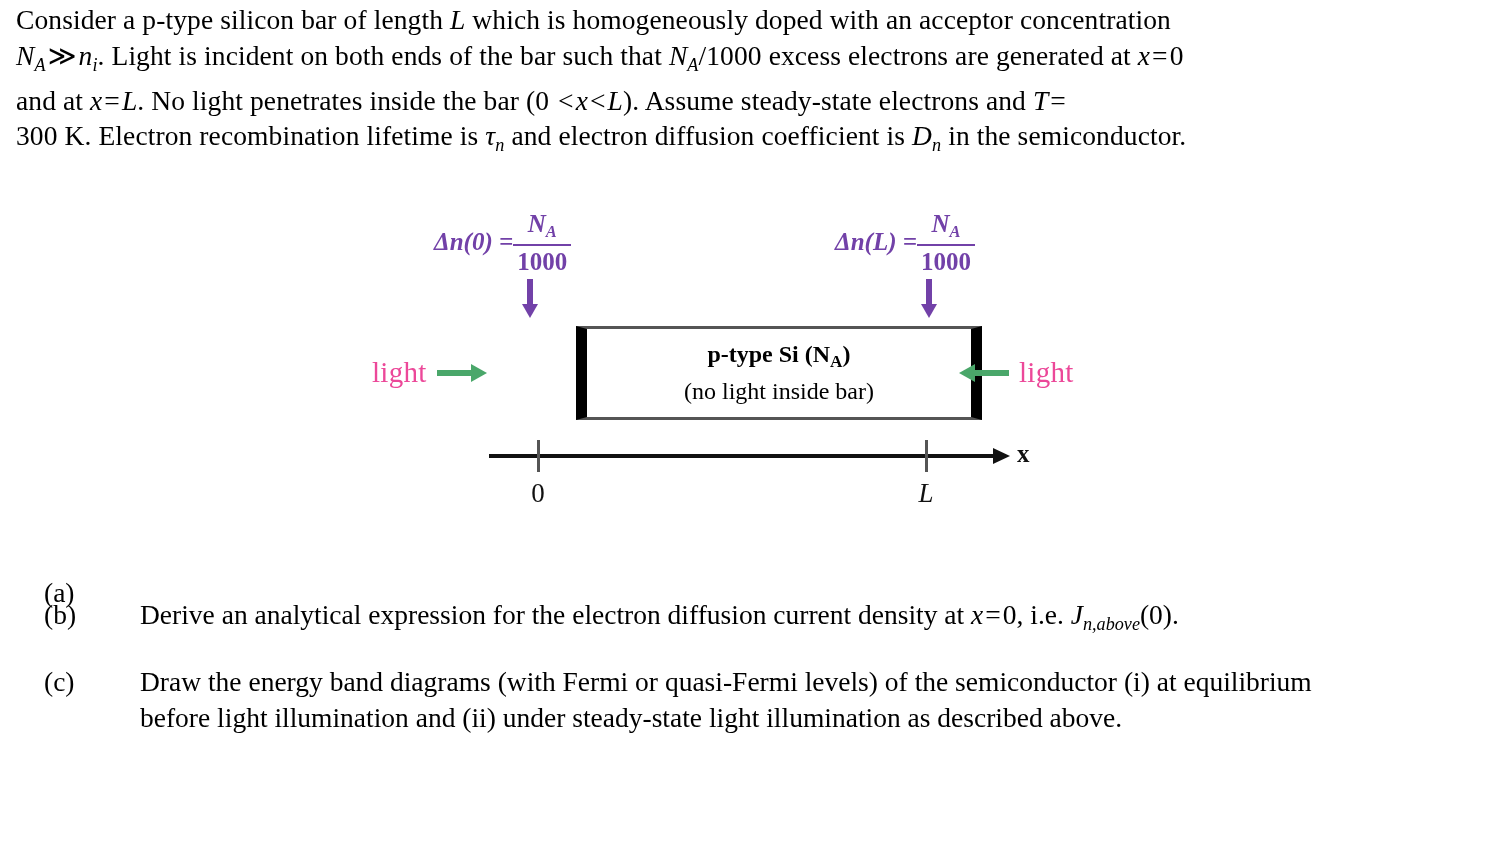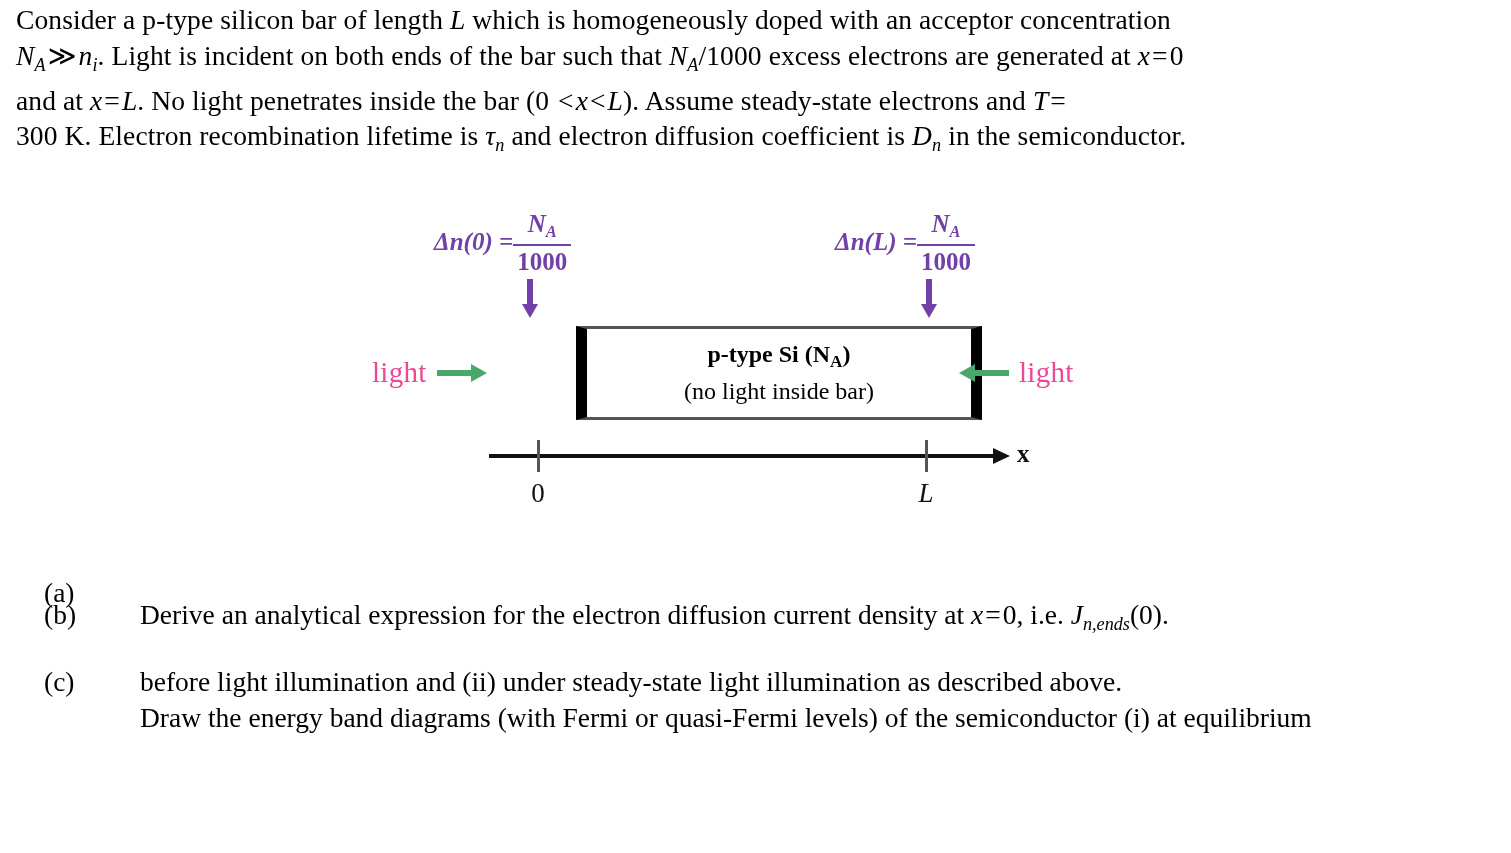--- a/index.html
+++ b/index.html
@@ -329,26 +329,26 @@
 
     <div class="qitem">
       <span class="qmark">(a)</span>
       <span class="qbody">
       </span>
     </div>
 
     <div class="qitem">
       <span class="qmark">(b)</span>
       <span class="qbody">
-        <span class="ln"><span>Derive an analytical expression for the electron diffusion current density at </span><i class="v">x</i><span class="op">=</span><span>0</span><span>, i.e. </span><i class="v">J</i><span class="sub">n,ends</span><span>(0).</span></span>
+        <span class="ln"><span>Derive an analytical expression for the electron diffusion current density at </span><i class="v">x</i><span class="op">=</span><span>0</span><span>, i.e. </span><i class="v">J</i><span class="sub">n,above</span><span>(0).</span></span>
       </span>
     </div>
 
     <div class="qitem">
       <span class="qmark">(c)</span>
       <span class="qbody">
+        <span class="ln">Draw the energy band diagrams (with Fermi or quasi-Fermi levels) of the semiconductor (i) at equilibrium</span>
         <span class="ln">before light illumination and (ii) under steady-state light illumination as described above.</span>
-        <span class="ln">Draw the energy band diagrams (with Fermi or quasi-Fermi levels) of the semiconductor (i) at equilibrium</span>
       </span>
     </div>
 
   </div>
 </div>
 
 </body></html>

